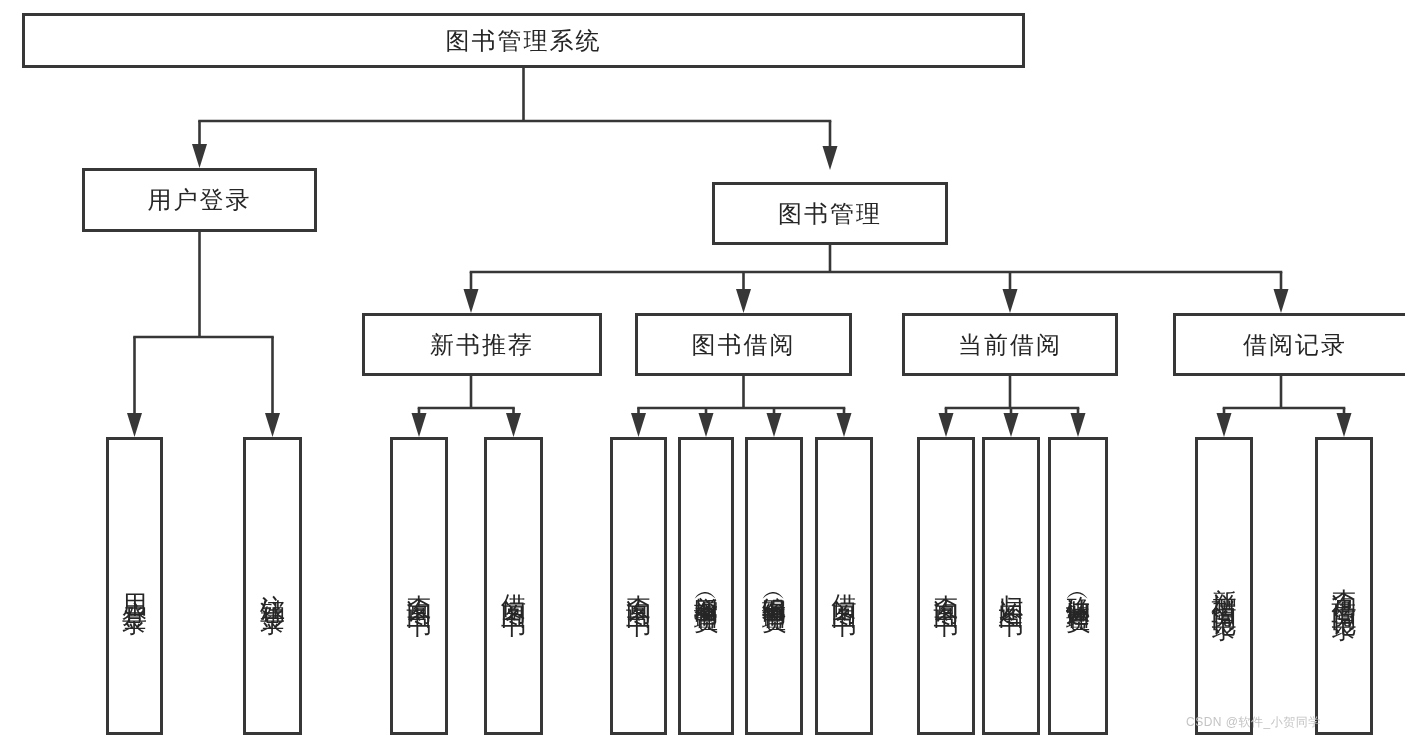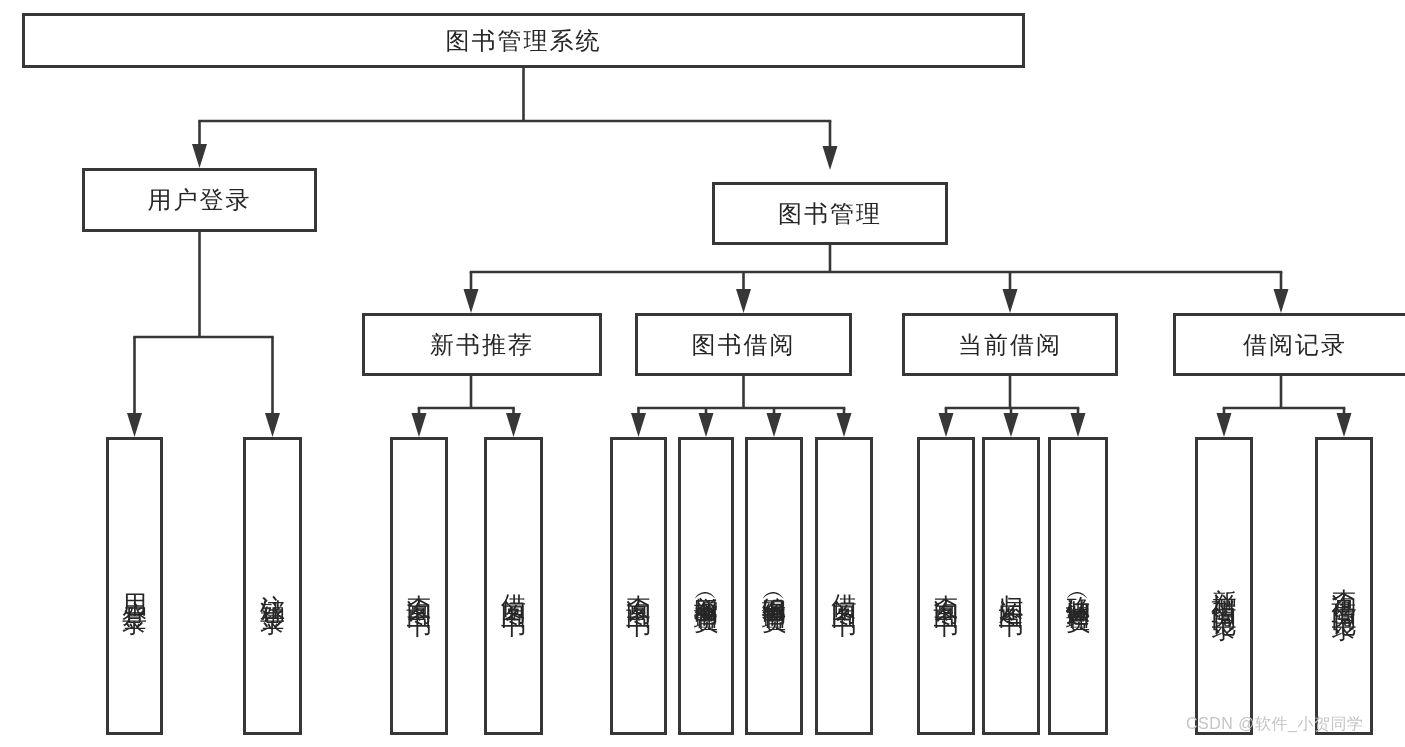--- a/index.html
+++ b/index.html
@@ -45,21 +45,21 @@
     white-space: nowrap;
   }
   .leaf.long .lbl {
     font-size: 24px;
     letter-spacing: 2px;
   }
   .watermark {
     position: absolute;
     left: 1186px;
     top: 714px;
-    font-size: 16px;
+    font-size: 12px;
     color: var(--watermark, #c4c4c4);
     letter-spacing: 0.5px;
     white-space: nowrap;
     z-index: 3;
   }
 </style>
 </head>
 <body>
 
 <div class="stage">

